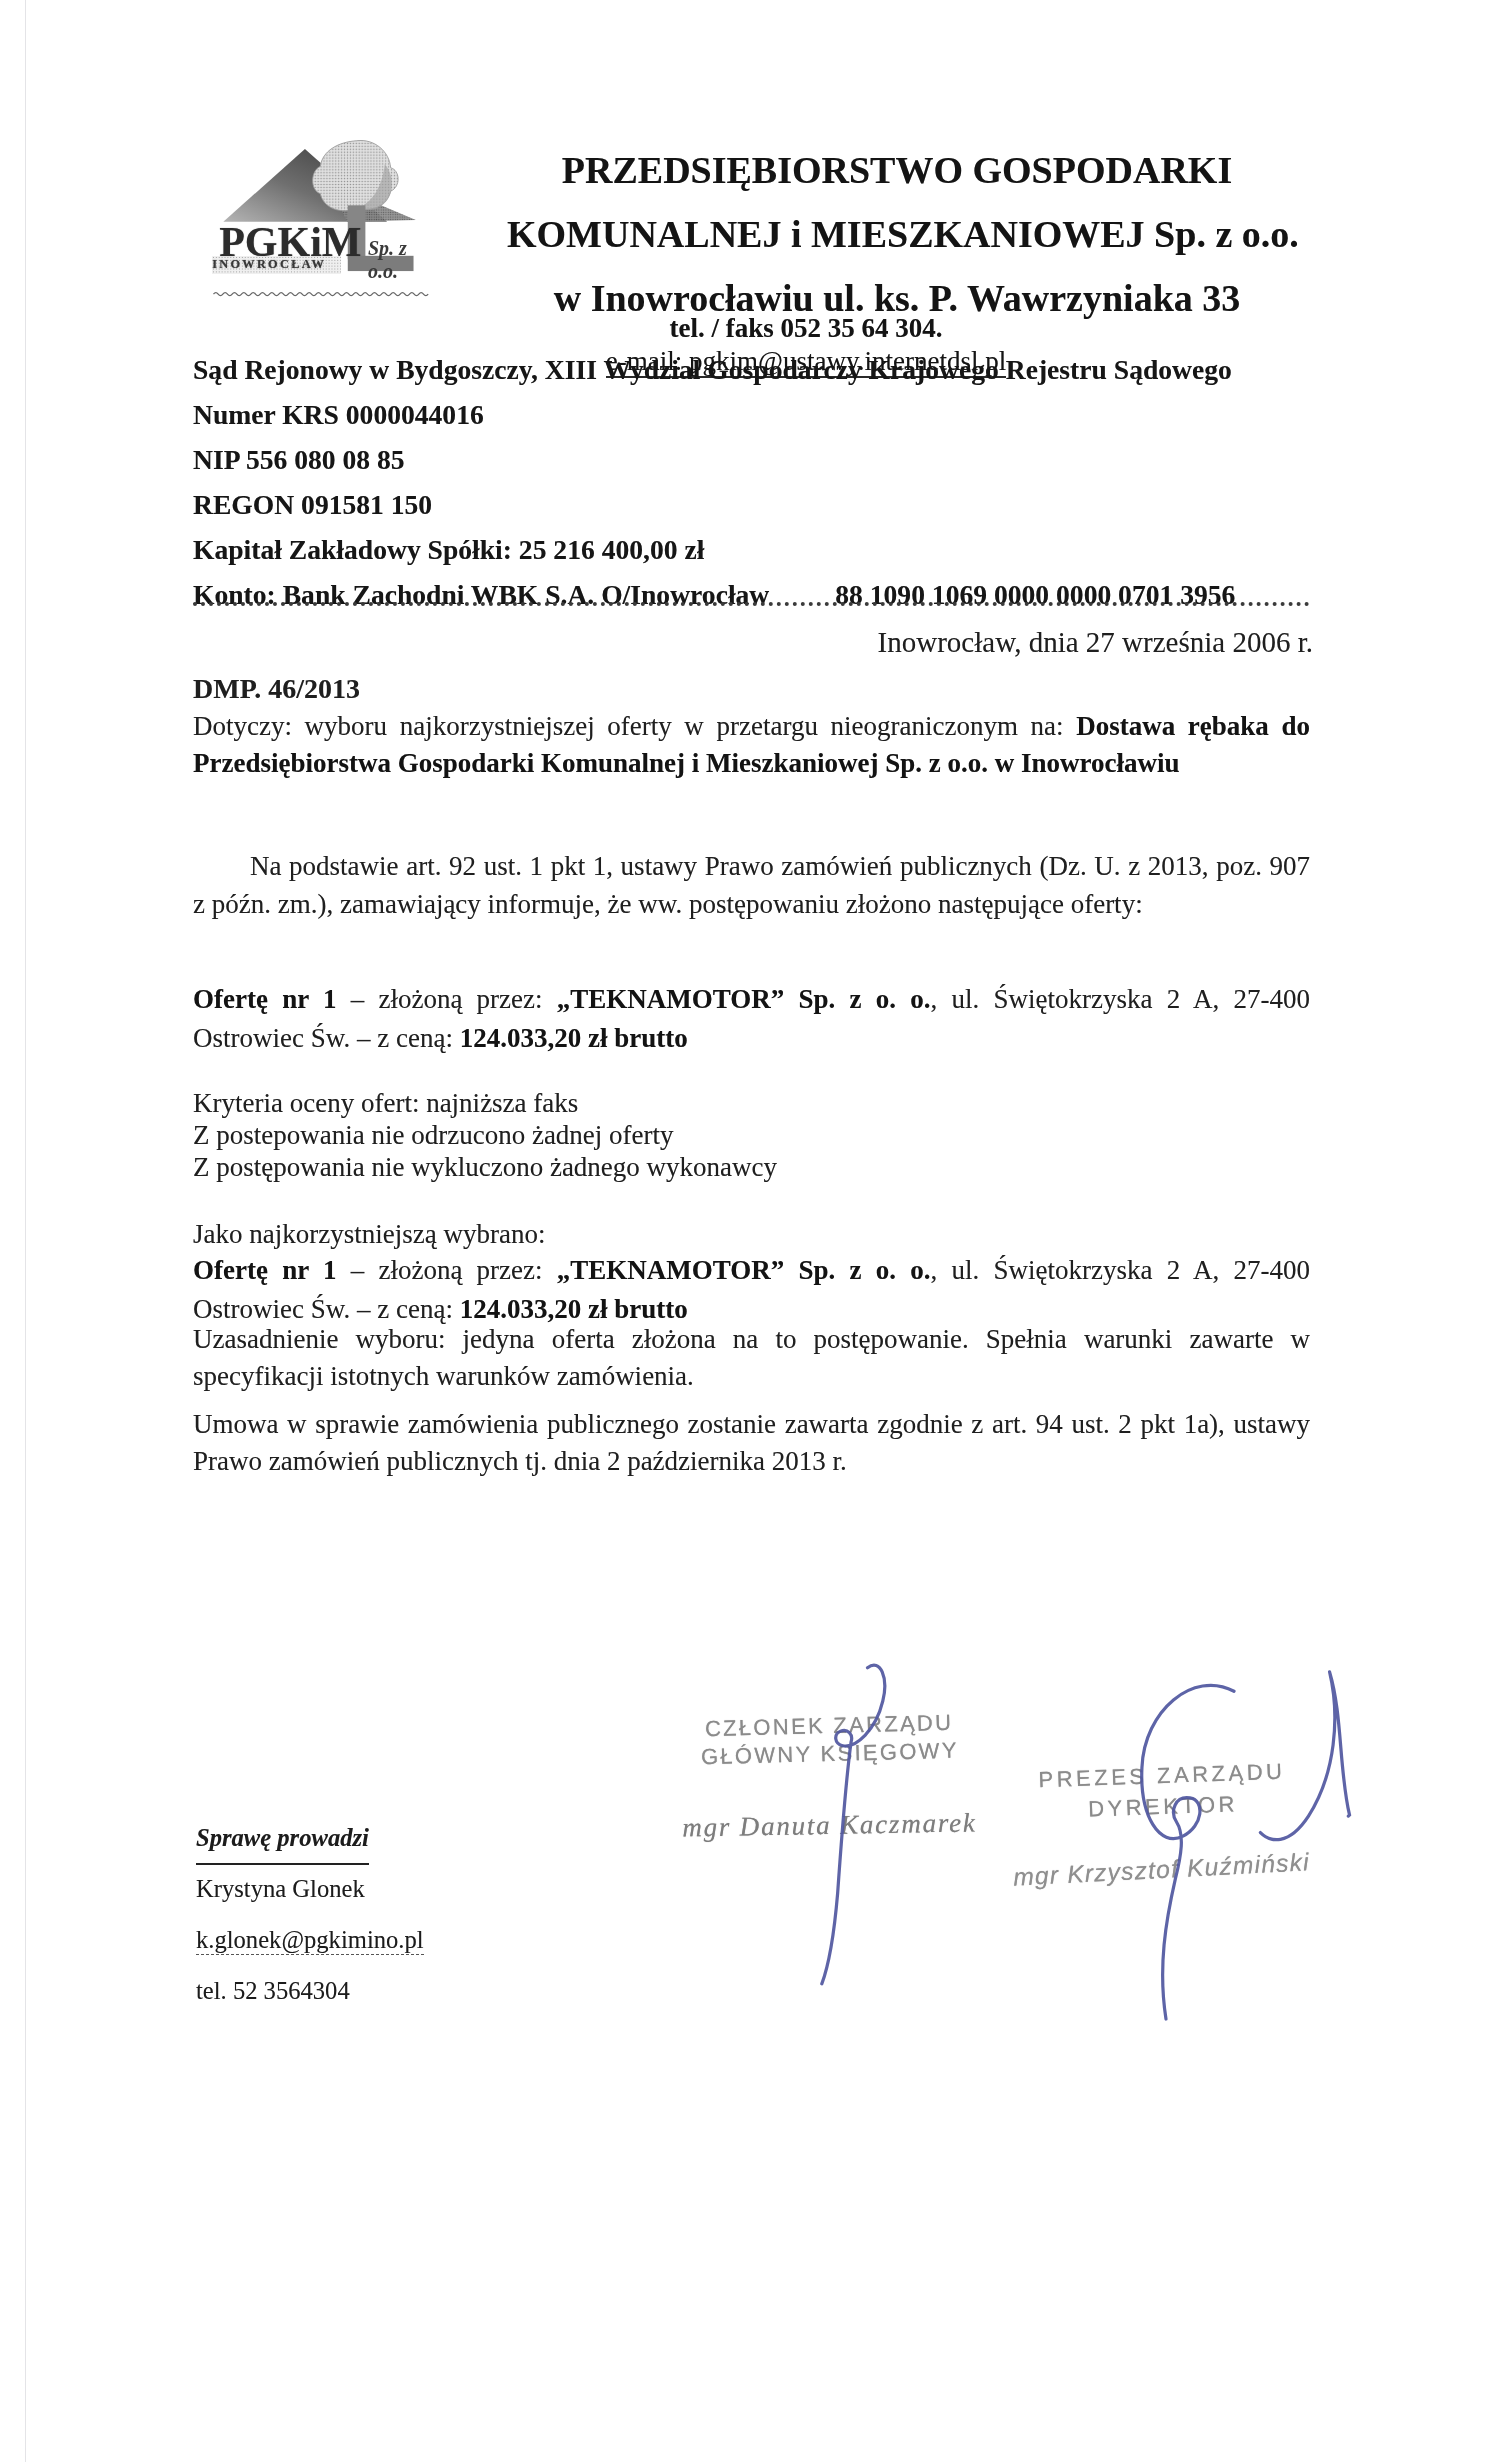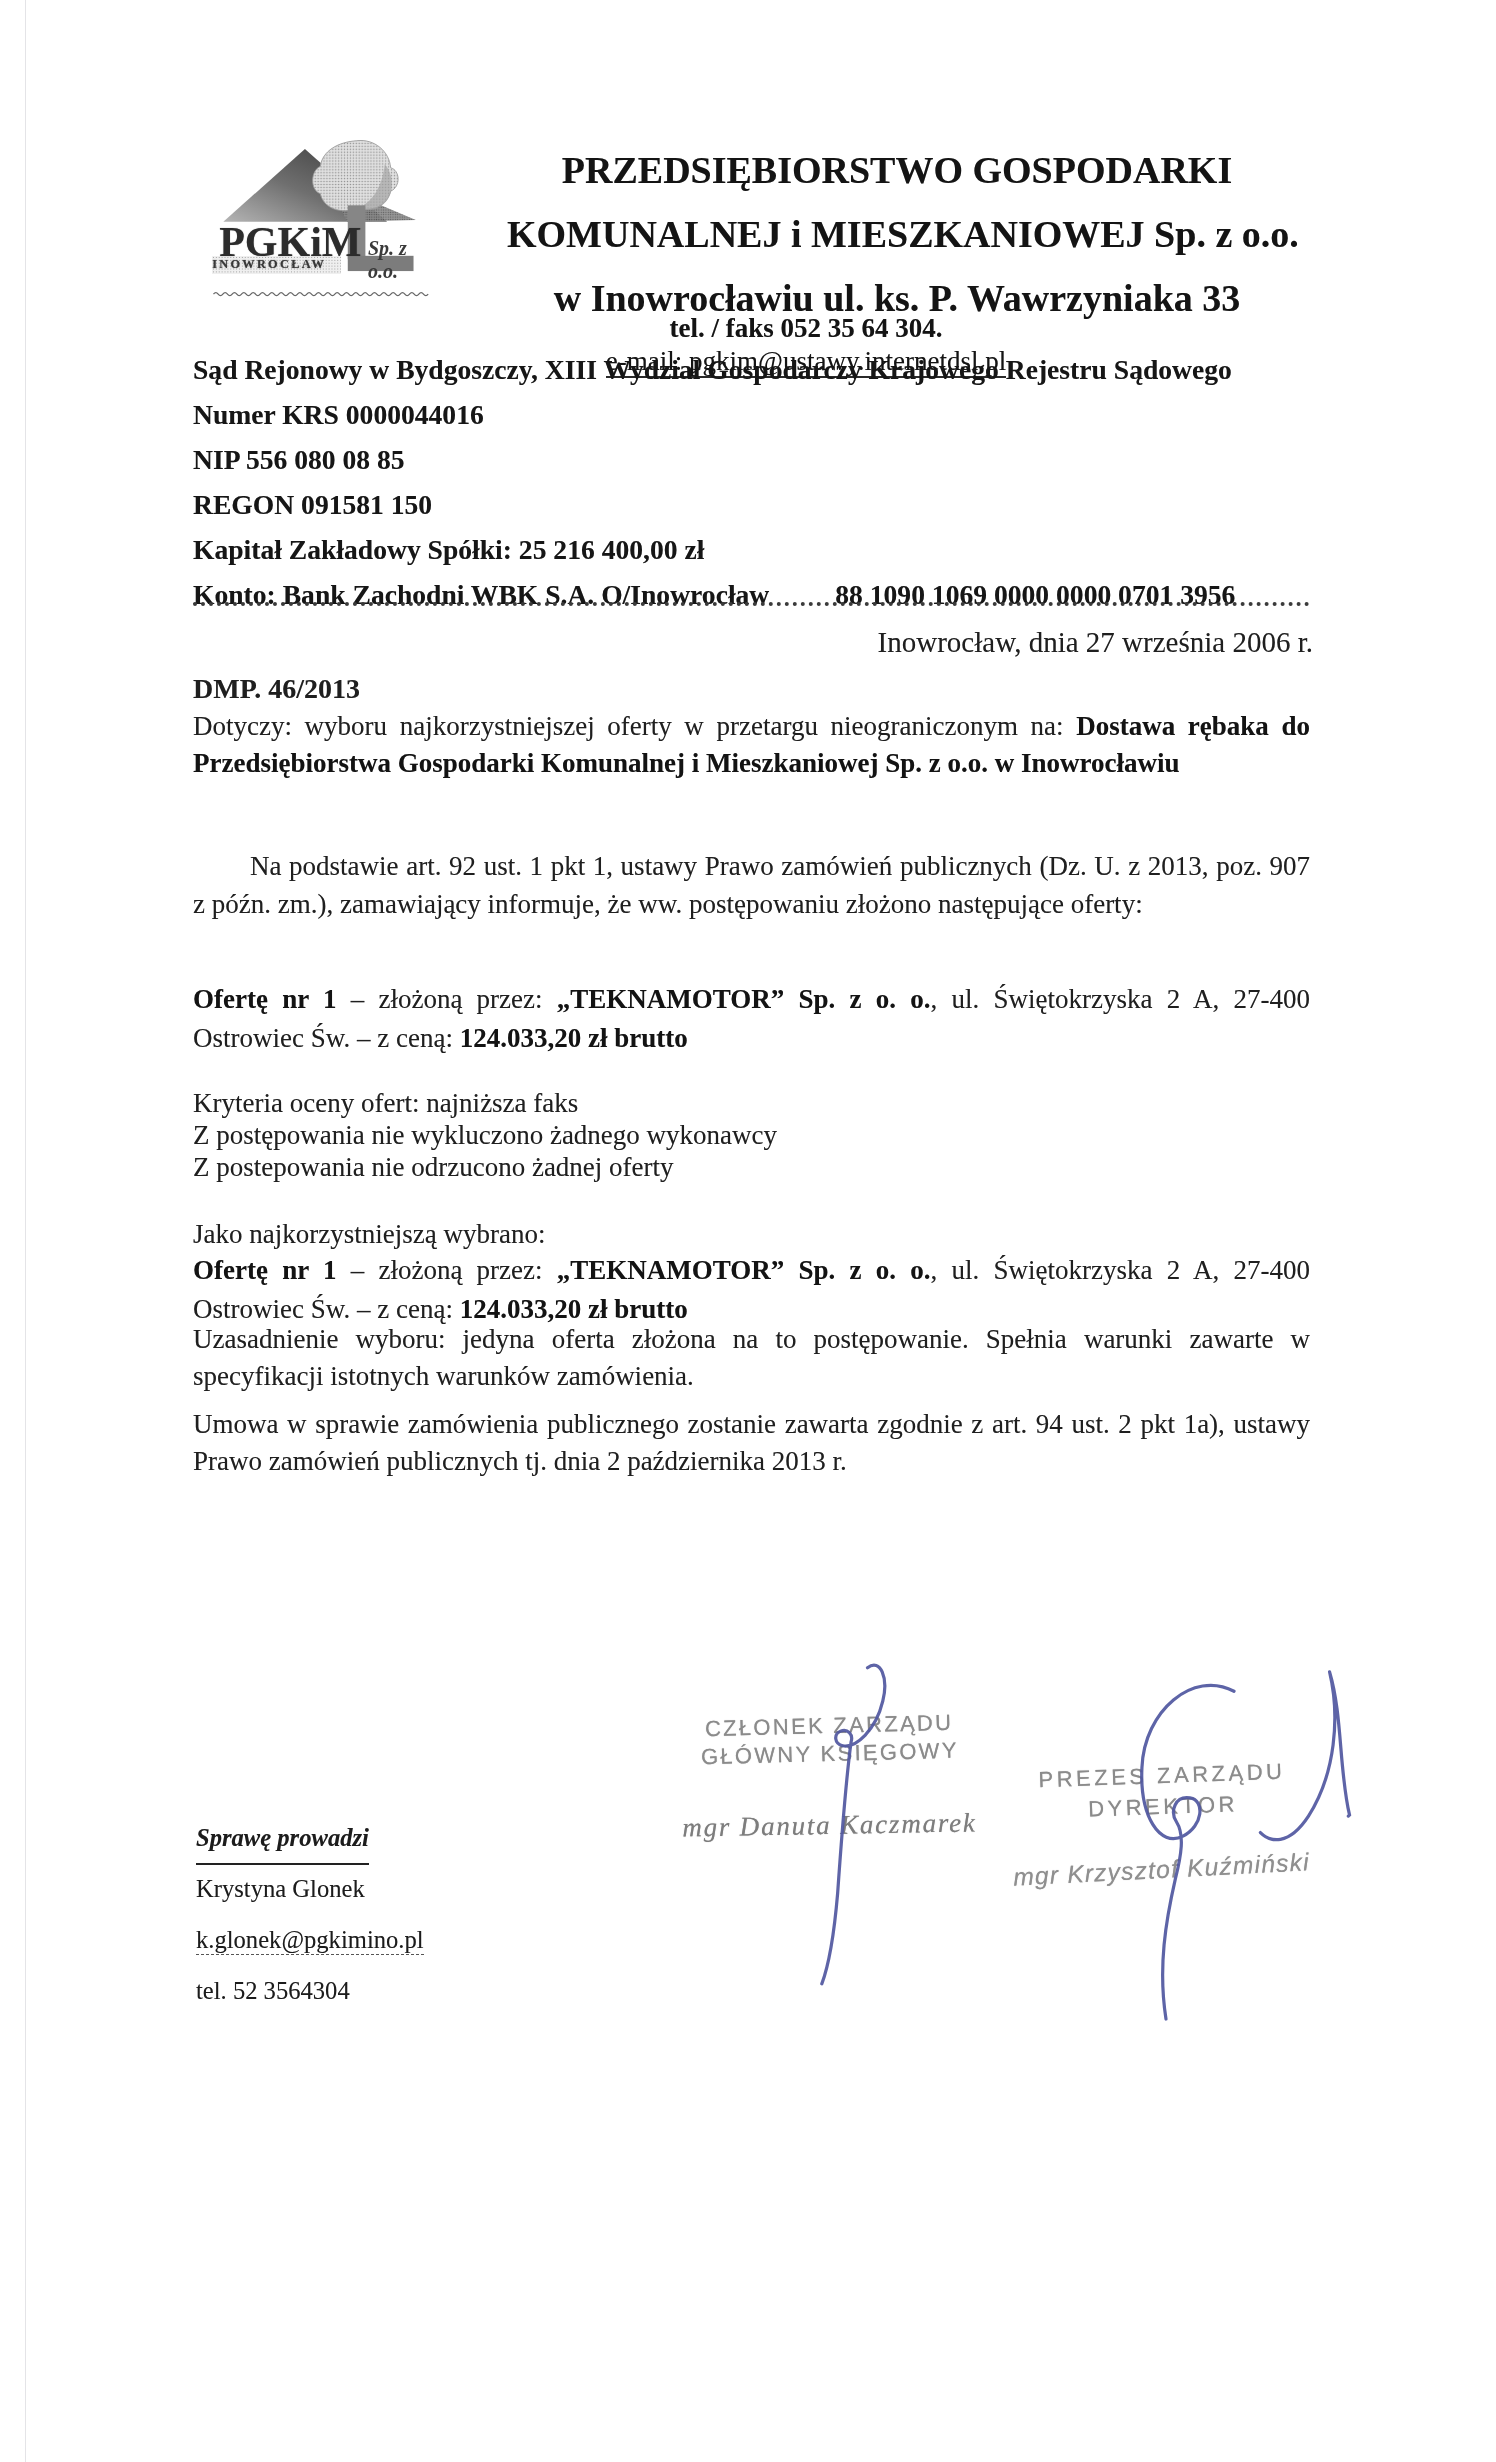--- a/index.html
+++ b/index.html
@@ -147,22 +147,22 @@
   <div class="reference txt">DMP. 46/2013</div>
 
   <div class="para subject txt"><span>Dotyczy: wyboru najkorzystniejszej oferty w przetargu nieograniczonym na: </span><strong>Dostawa rębaka do Przedsiębiorstwa Gospodarki Komunalnej i Mieszkaniowej Sp. z o.o. w Inowrocławiu</strong></div>
 
   <div class="para intro txt">Na podstawie art. 92 ust. 1 pkt 1, ustawy Prawo zamówień publicznych (Dz. U. z 2013, poz. 907 z późn. zm.), zamawiający informuje, że ww. postępowaniu złożono następujące oferty:</div>
 
   <div class="para offer-a txt"><strong>Ofertę nr 1</strong><span> – złożoną przez: </span><strong>„TEKNAMOTOR” Sp. z o. o.</strong><span>, ul. Świętokrzyska 2 A, 27-400 Ostrowiec Św. – z ceną: </span><strong>124.033,20 zł brutto</strong></div>
 
   <div class="criteria txt">
     <div>Kryteria oceny ofert: najniższa faks</div>
+    <div>Z postepowania nie odrzucono żadnej oferty</div>
     <div>Z postępowania nie wykluczono żadnego wykonawcy</div>
-    <div>Z postepowania nie odrzucono żadnej oferty</div>
   </div>
 
   <div class="selection txt">Jako najkorzystniejszą wybrano:</div>
 
   <div class="para offer-b txt"><strong>Ofertę nr 1</strong><span> – złożoną przez: </span><strong>„TEKNAMOTOR” Sp. z o. o.</strong><span>, ul. Świętokrzyska 2 A, 27-400 Ostrowiec Św. – z ceną: </span><strong>124.033,20 zł brutto</strong></div>
 
   <div class="para justification txt">Uzasadnienie wyboru: jedyna oferta złożona na to postępowanie. Spełnia warunki zawarte w specyfikacji istotnych warunków zamówienia.</div>
 
   <div class="para contract txt">Umowa w sprawie zamówienia publicznego zostanie zawarta zgodnie z art. 94 ust. 2 pkt 1a), ustawy Prawo zamówień publicznych tj. dnia 2 października 2013 r.</div>
 

